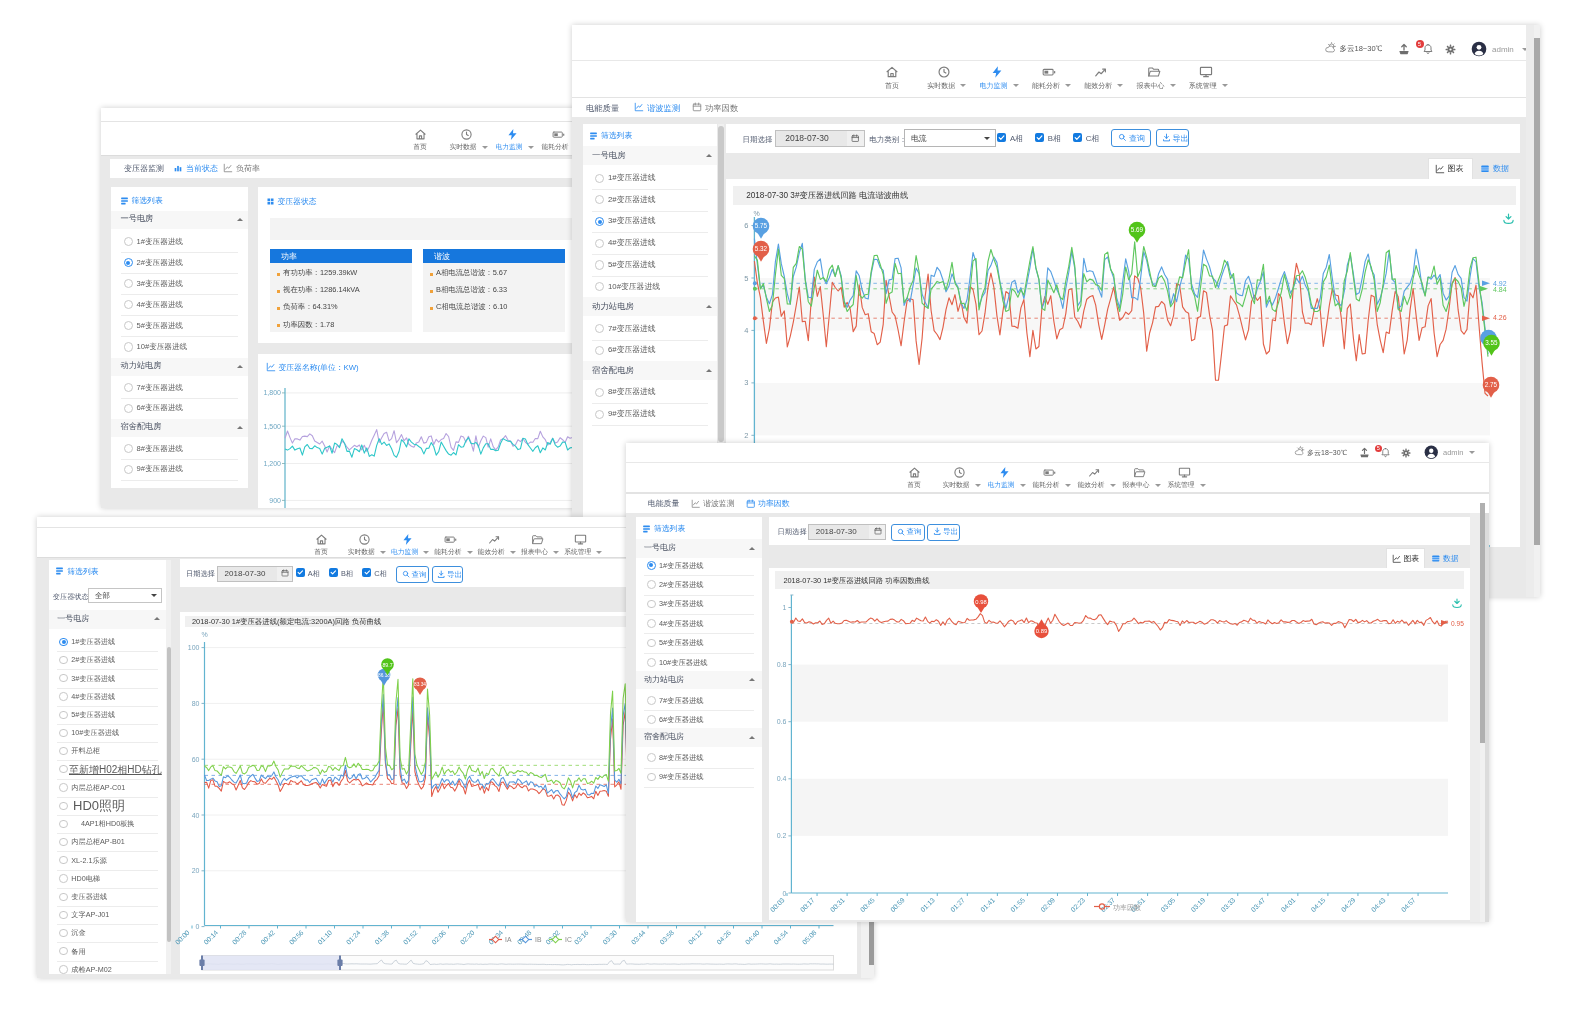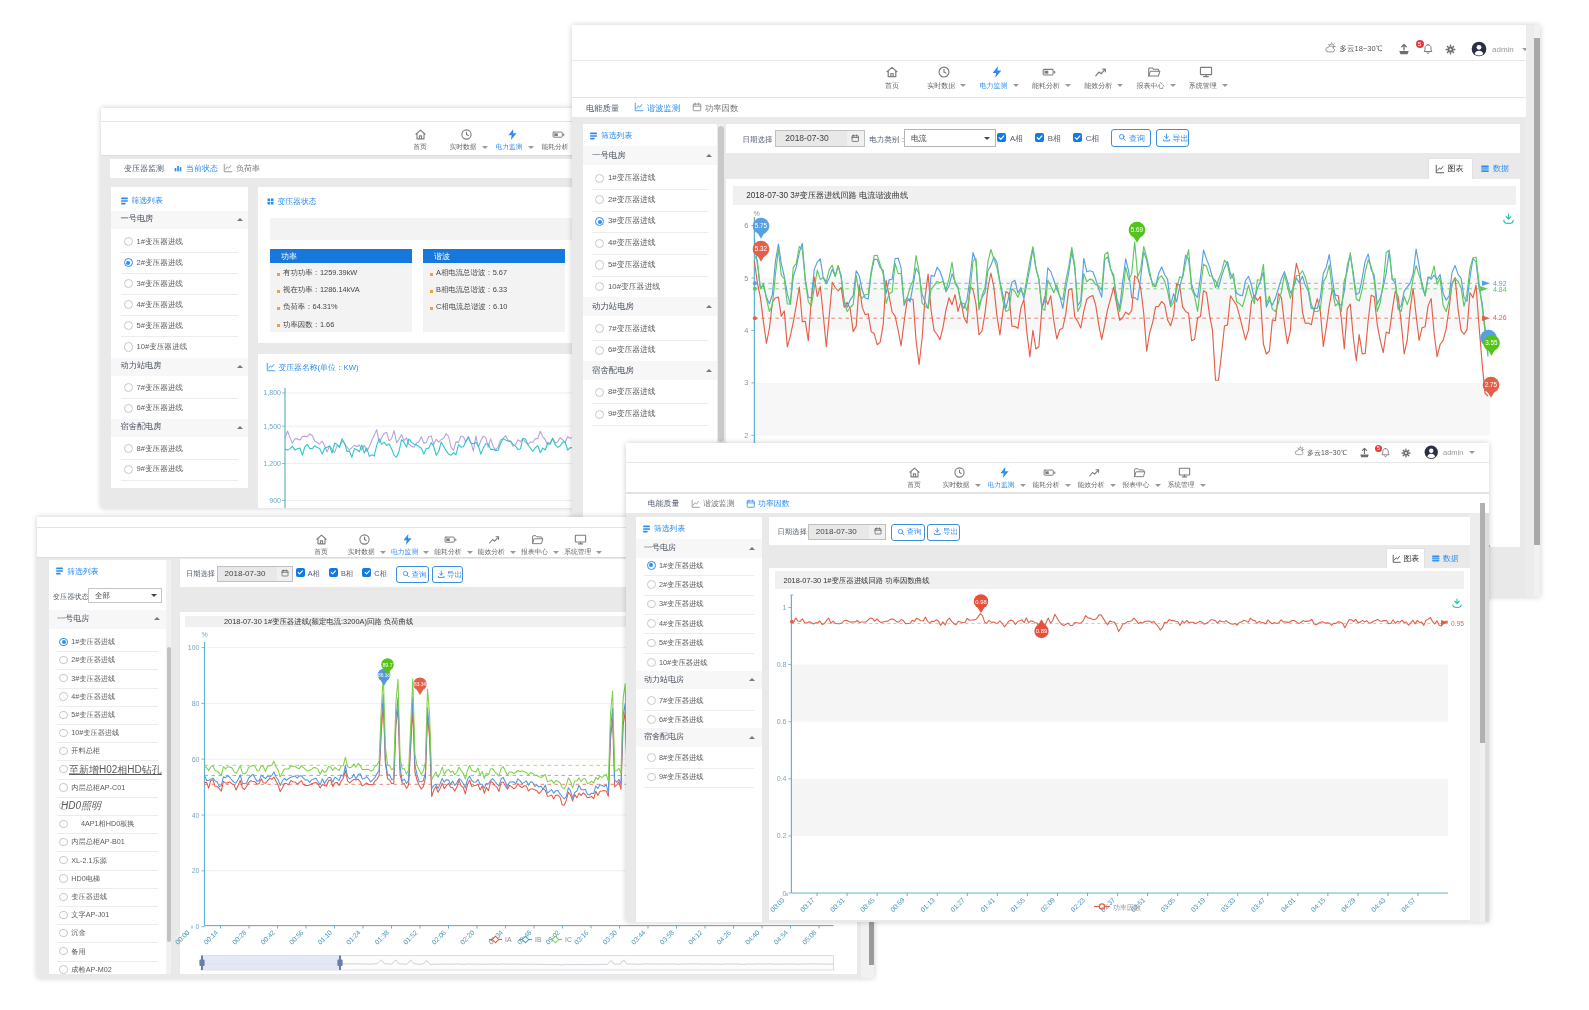--- a/index.html
+++ b/index.html
@@ -110,21 +110,21 @@
     <div style="position:absolute;left:169.0px;top:140.5px;width:141.5px;height:14.5px;background:#1677dd;"></div>
     <div style="position:absolute;left:180.0px;top:143.5px;font-size:8px;line-height:10px;color:#fff;white-space:nowrap;">功率</div>
     <div style="position:absolute;left:169.0px;top:155.0px;width:141.5px;height:68.5px;background:#f3f3f3;"></div>
     <div style="position:absolute;left:176.0px;top:164.5px;width:3px;height:3px;background:#f0a13a;"></div>
     <div style="position:absolute;left:182.0px;top:160.2px;font-size:7.4px;line-height:9.4px;color:#444;white-space:nowrap;">有功功率：1259.39kW</div>
     <div style="position:absolute;left:176.0px;top:181.6px;width:3px;height:3px;background:#f0a13a;"></div>
     <div style="position:absolute;left:182.0px;top:177.29999999999998px;font-size:7.4px;line-height:9.4px;color:#444;white-space:nowrap;">视在功率：1286.14kVA</div>
     <div style="position:absolute;left:176.0px;top:198.7px;width:3px;height:3px;background:#f0a13a;"></div>
     <div style="position:absolute;left:182.0px;top:194.39999999999998px;font-size:7.4px;line-height:9.4px;color:#444;white-space:nowrap;">负荷率：64.31%</div>
     <div style="position:absolute;left:176.0px;top:215.8px;width:3px;height:3px;background:#f0a13a;"></div>
-    <div style="position:absolute;left:182.0px;top:211.5px;font-size:7.4px;line-height:9.4px;color:#444;white-space:nowrap;">功率因数：1.66</div>
+    <div style="position:absolute;left:182.0px;top:211.5px;font-size:7.4px;line-height:9.4px;color:#444;white-space:nowrap;">功率因数：1.78</div>
     <div style="position:absolute;left:322.0px;top:140.5px;width:141.5px;height:14.5px;background:#1677dd;"></div>
     <div style="position:absolute;left:333.0px;top:143.5px;font-size:8px;line-height:10px;color:#fff;white-space:nowrap;">谐波</div>
     <div style="position:absolute;left:322.0px;top:155.0px;width:141.5px;height:68.5px;background:#f3f3f3;"></div>
     <div style="position:absolute;left:329.0px;top:164.5px;width:3px;height:3px;background:#f0a13a;"></div>
     <div style="position:absolute;left:335.0px;top:160.2px;font-size:7.4px;line-height:9.4px;color:#444;white-space:nowrap;">A相电流总谐波：5.67</div>
     <div style="position:absolute;left:329.0px;top:181.6px;width:3px;height:3px;background:#f0a13a;"></div>
     <div style="position:absolute;left:335.0px;top:177.29999999999998px;font-size:7.4px;line-height:9.4px;color:#444;white-space:nowrap;">B相电流总谐波：6.33</div>
     <div style="position:absolute;left:329.0px;top:198.7px;width:3px;height:3px;background:#f0a13a;"></div>
     <div style="position:absolute;left:335.0px;top:194.39999999999998px;font-size:7.4px;line-height:9.4px;color:#444;white-space:nowrap;">C相电流总谐波：6.10</div>
     <div style="position:absolute;left:156.5px;top:245.5px;width:318px;height:155px;background:#fff;"></div>
@@ -486,21 +486,21 @@
     <div style="position:absolute;left:22.3px;top:229.89999999999995px;width:8.4px;height:8.4px;border:1px solid #c8c8c8;border-radius:50%;background:#fff;box-sizing:border-box"></div>
     <div style="position:absolute;left:34.3px;top:229.29999999999993px;font-size:7.2px;line-height:9.2px;color:#5a5a5a;white-space:nowrap;">开料总柜</div>
     <div style="position:absolute;left:20.3px;top:243.29999999999993px;width:100.7px;height:1px;background:#ececec;"></div>
     <div style="position:absolute;left:22.3px;top:248.09999999999994px;width:8.4px;height:8.4px;border:1px solid #c8c8c8;border-radius:50%;background:#fff;box-sizing:border-box"></div>
     <div style="position:absolute;left:32px;top:247.49999999999991px;font-size:10px;line-height:9.2px;color:#5a5a5a;white-space:nowrap;text-decoration:underline;">至新增H02相HD钻孔</div>
     <div style="position:absolute;left:20.3px;top:261.49999999999994px;width:100.7px;height:1px;background:#ececec;"></div>
     <div style="position:absolute;left:22.3px;top:266.29999999999995px;width:8.4px;height:8.4px;border:1px solid #c8c8c8;border-radius:50%;background:#fff;box-sizing:border-box"></div>
     <div style="position:absolute;left:34.3px;top:265.69999999999993px;font-size:7.2px;line-height:9.2px;color:#5a5a5a;white-space:nowrap;">内层总柜AP-C01</div>
     <div style="position:absolute;left:20.3px;top:279.69999999999993px;width:100.7px;height:1px;background:#ececec;"></div>
     <div style="position:absolute;left:22.3px;top:284.49999999999994px;width:8.4px;height:8.4px;border:1px solid #c8c8c8;border-radius:50%;background:#fff;box-sizing:border-box"></div>
-    <div style="position:absolute;left:24px;top:283.8999999999999px;font-size:10px;line-height:9.2px;color:#5a5a5a;white-space:nowrap;font-style:italic;">HD0照明</div>
+    <div style="position:absolute;left:36px;top:283.8999999999999px;font-size:13px;line-height:9.2px;color:#5a5a5a;white-space:nowrap;">HD0照明</div>
     <div style="position:absolute;left:20.3px;top:297.8999999999999px;width:100.7px;height:1px;background:#ececec;"></div>
     <div style="position:absolute;left:22.3px;top:302.69999999999993px;width:8.4px;height:8.4px;border:1px solid #c8c8c8;border-radius:50%;background:#fff;box-sizing:border-box"></div>
     <div style="position:absolute;left:44px;top:302.0999999999999px;font-size:7.2px;line-height:9.2px;color:#5a5a5a;white-space:nowrap;">4AP1相HD0板换</div>
     <div style="position:absolute;left:20.3px;top:316.0999999999999px;width:100.7px;height:1px;background:#ececec;"></div>
     <div style="position:absolute;left:22.3px;top:320.8999999999999px;width:8.4px;height:8.4px;border:1px solid #c8c8c8;border-radius:50%;background:#fff;box-sizing:border-box"></div>
     <div style="position:absolute;left:34.3px;top:320.2999999999999px;font-size:7.2px;line-height:9.2px;color:#5a5a5a;white-space:nowrap;">内层总柜AP-B01</div>
     <div style="position:absolute;left:20.3px;top:334.2999999999999px;width:100.7px;height:1px;background:#ececec;"></div>
     <div style="position:absolute;left:22.3px;top:339.0999999999999px;width:8.4px;height:8.4px;border:1px solid #c8c8c8;border-radius:50%;background:#fff;box-sizing:border-box"></div>
     <div style="position:absolute;left:34.3px;top:338.4999999999999px;font-size:7.2px;line-height:9.2px;color:#5a5a5a;white-space:nowrap;">XL-2.1乐源</div>
     <div style="position:absolute;left:20.3px;top:352.4999999999999px;width:100.7px;height:1px;background:#ececec;"></div>
@@ -555,21 +555,21 @@
     </svg>
     <div style="position:absolute;left:374.5px;top:52.8px;font-size:7.5px;line-height:9.5px;color:#2d8cf0;white-space:nowrap;">查询</div>
     <div style="position:absolute;left:394.6px;top:49px;width:29.1px;height:15px;background:#fff;border:1px solid #3d8fdd;border-radius:3px;"></div>
     <svg style="position:absolute;left:399.8px;top:52.5px" width="8.5" height="8.5" viewBox="0 0 24 24" fill="none" stroke-linecap="round" stroke-linejoin="round">
       <path d="M12 3v11M12 14l-5-5M12 14l5-5" stroke="#2d8cf0" stroke-width="2.4"></path>
       <path d="M4 18v3h16v-3" stroke="#2d8cf0" stroke-width="2.4"></path>
     </svg>
     <div style="position:absolute;left:410px;top:52.8px;font-size:7.5px;line-height:9.5px;color:#2d8cf0;white-space:nowrap;">导出</div>
     <div style="position:absolute;left:143px;top:95px;width:677px;height:362px;background:#fff;"></div>
     <div style="position:absolute;left:148px;top:98.5px;width:667px;height:11.5px;background:#f0f0f0;"></div>
-    <div style="position:absolute;left:155px;top:100px;font-size:7.4px;line-height:9.4px;color:#333;white-space:nowrap;margin-left:32px;">2018-07-30 1#变压器进线(额定电流:3200A)回路 负荷曲线</div>
+    <div style="position:absolute;left:155px;top:100px;font-size:7.4px;line-height:9.4px;color:#333;white-space:nowrap;">2018-07-30 1#变压器进线(额定电流:3200A)回路 负荷曲线</div>
     <svg style="position:absolute;left:143px;top:95px" width="677" height="362" viewBox="0 0 677 362">
       <line x1="24.5" y1="35.6" x2="653.5" y2="35.6" stroke="#f0f0f0" stroke-width="1"></line>
       <text x="19.5" y="38.1" fill="#7aa5bd" font-size="7" text-anchor="end">100</text>
       <line x1="21.5" y1="35.6" x2="24.5" y2="35.6" stroke="#88b5c9" stroke-width="1"></line>
       <line x1="24.5" y1="91.4" x2="653.5" y2="91.4" stroke="#f0f0f0" stroke-width="1"></line>
       <text x="19.5" y="93.9" fill="#7aa5bd" font-size="7" text-anchor="end">80</text>
       <line x1="21.5" y1="91.4" x2="24.5" y2="91.4" stroke="#88b5c9" stroke-width="1"></line>
       <line x1="24.5" y1="147.2" x2="653.5" y2="147.2" stroke="#f0f0f0" stroke-width="1"></line>
       <text x="19.5" y="149.7" fill="#7aa5bd" font-size="7" text-anchor="end">60</text>
       <line x1="21.5" y1="147.2" x2="24.5" y2="147.2" stroke="#88b5c9" stroke-width="1"></line>

